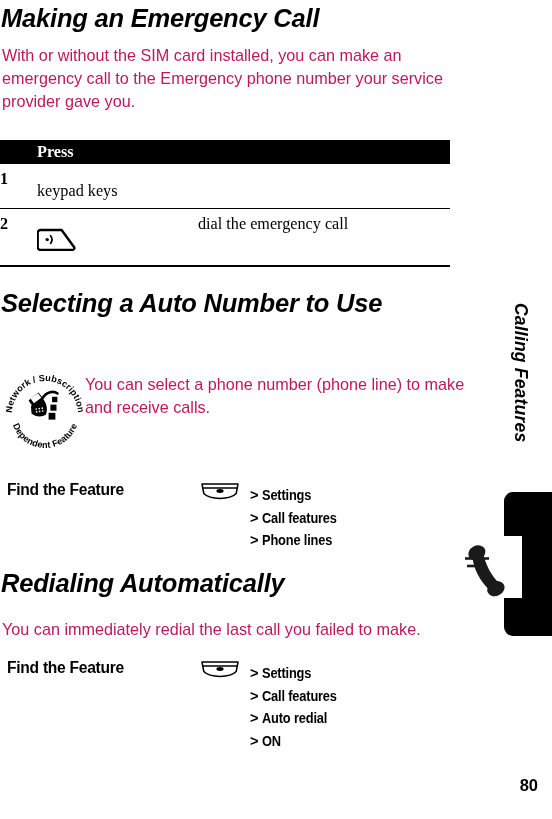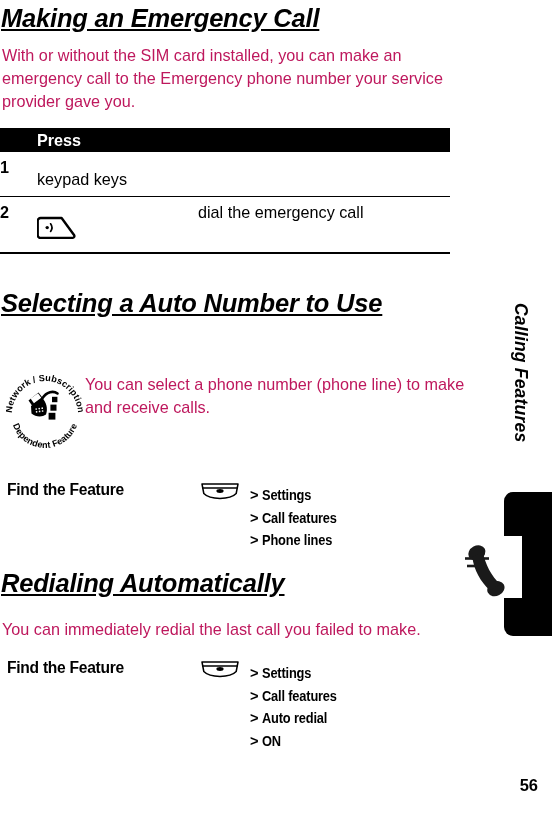--- a/index.html
+++ b/index.html
@@ -17,21 +17,20 @@
   
   .h1{
     font-family:"Liberation Sans", sans-serif;
     font-weight:bold;
     font-style:italic;
     font-size:25.5px;
     line-height:30px;
     letter-spacing:-0.2px;
     color:#000;
     margin:0;
-    text-decoration:underline;
   }
 
   
   .body{
     font-size:16.2px;
     line-height:23.2px;
     color:#be185d;
     margin:0;
   }
 
@@ -147,21 +146,21 @@
 </style>
 </head>
 <body>
 
 <div class="page">
 
   <h1 class="h1" style="position:absolute;left:1px;top:3px;width:470px;">Making an Emergency Call</h1>
 
   <p class="body" style="position:absolute;left:2px;top:44px;width:452px;">With or without the SIM card installed, you can make an emergency call to the Emergency phone number your service provider gave you.</p>
 
-  <div class="tbl" style="top:128px;">
+  <div class="tbl" style="top:140px;font-family:Liberation Serif, serif;">
 
     <div class="tbl-head">
       <div class="c-num"></div>
       <div class="c-press">Press</div>
       <div class="c-to">To</div>
     </div>
 
     <div class="tbl-row">
       <div class="c-num">1</div>
       <div class="c-press">keypad keys</div>
@@ -292,15 +291,15 @@
       <g fill="#1a1a1a" transform="rotate(-28 30 31)">
         <ellipse cx="21.5" cy="10.5" rx="9.0" ry="7.2"></ellipse>
         <ellipse cx="21.5" cy="51.0" rx="9.0" ry="7.2"></ellipse>
         <path d="M15.5 12.0 C11.0 24.0 11.0 38.0 15.5 49.5 L27.5 49.5 C23.5 38.0 23.5 24.0 27.5 12.0 Z"></path>
       </g>
 
       <path d="M0 17 h4 v-4 h-4 z" fill="#fff"></path>
     </svg>
   </div>
 
-  <div class="pagenum">56</div>
+  <div class="pagenum">80</div>
 
 </div>
 
 </body></html>

